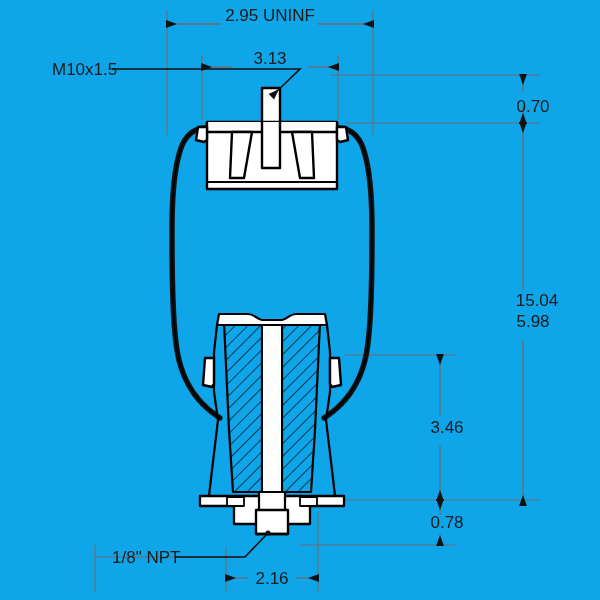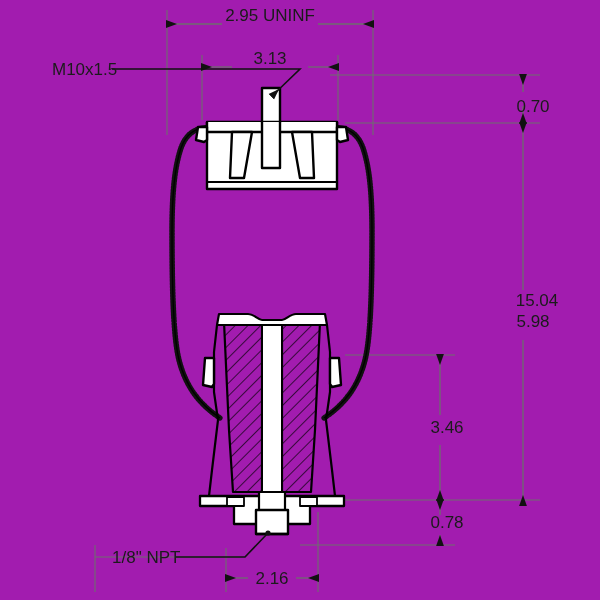--- a/index.html
+++ b/index.html
@@ -1,18 +1,18 @@
 <!DOCTYPE html>
 <html><head>
 <meta charset="utf-8">
 <style>
   html,body{margin:0;padding:0;background:#ffffff;}
   body{width:600px;height:600px;overflow:hidden;
        font-family:"Liberation Sans","DejaVu Sans",sans-serif;}
-  #stage{position:relative;width:600px;height:600px;background:#a21caf;}
+  #stage{position:relative;width:600px;height:600px;background:#0ea5e9;}
   #stage svg{position:absolute;left:0;top:0;}
   .dimtext{font-family:"Liberation Sans","DejaVu Sans",sans-serif;
            font-size:17px;fill:#1b1b1b;}
 </style>
 </head>
 <body>
 
 <div id="stage">
 <svg width="600" height="600" viewBox="0 0 600 600">
 

